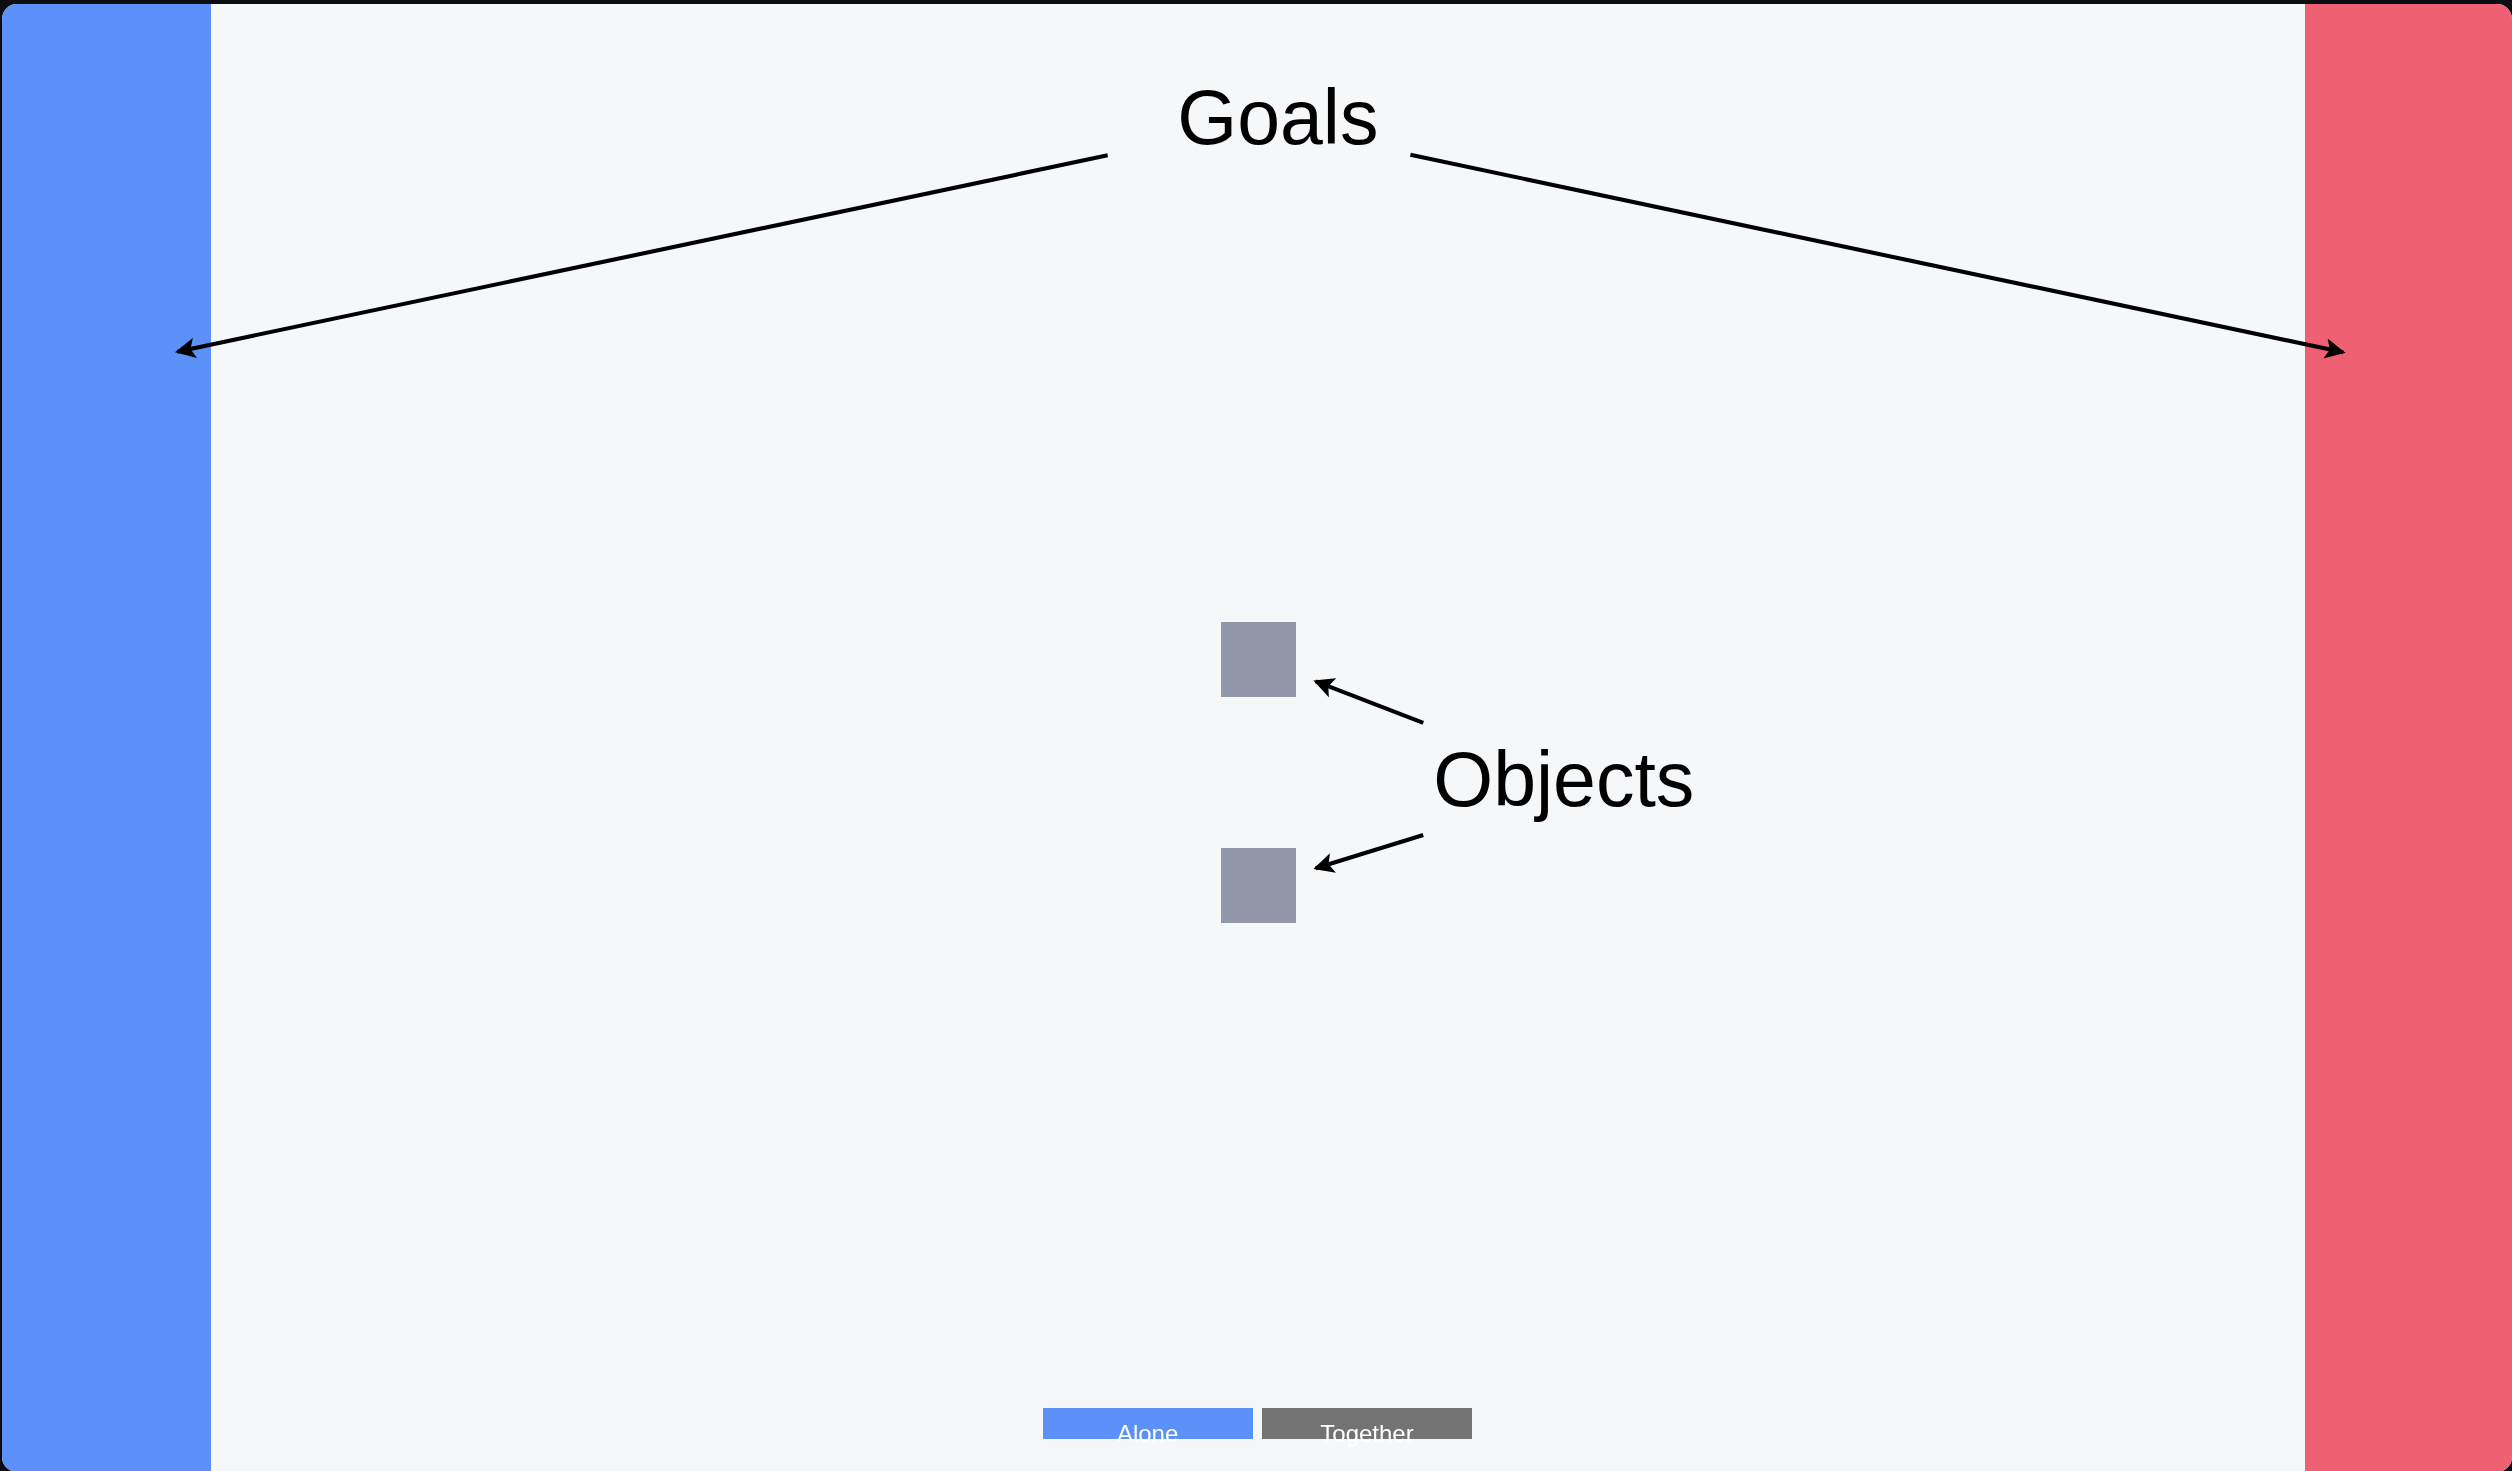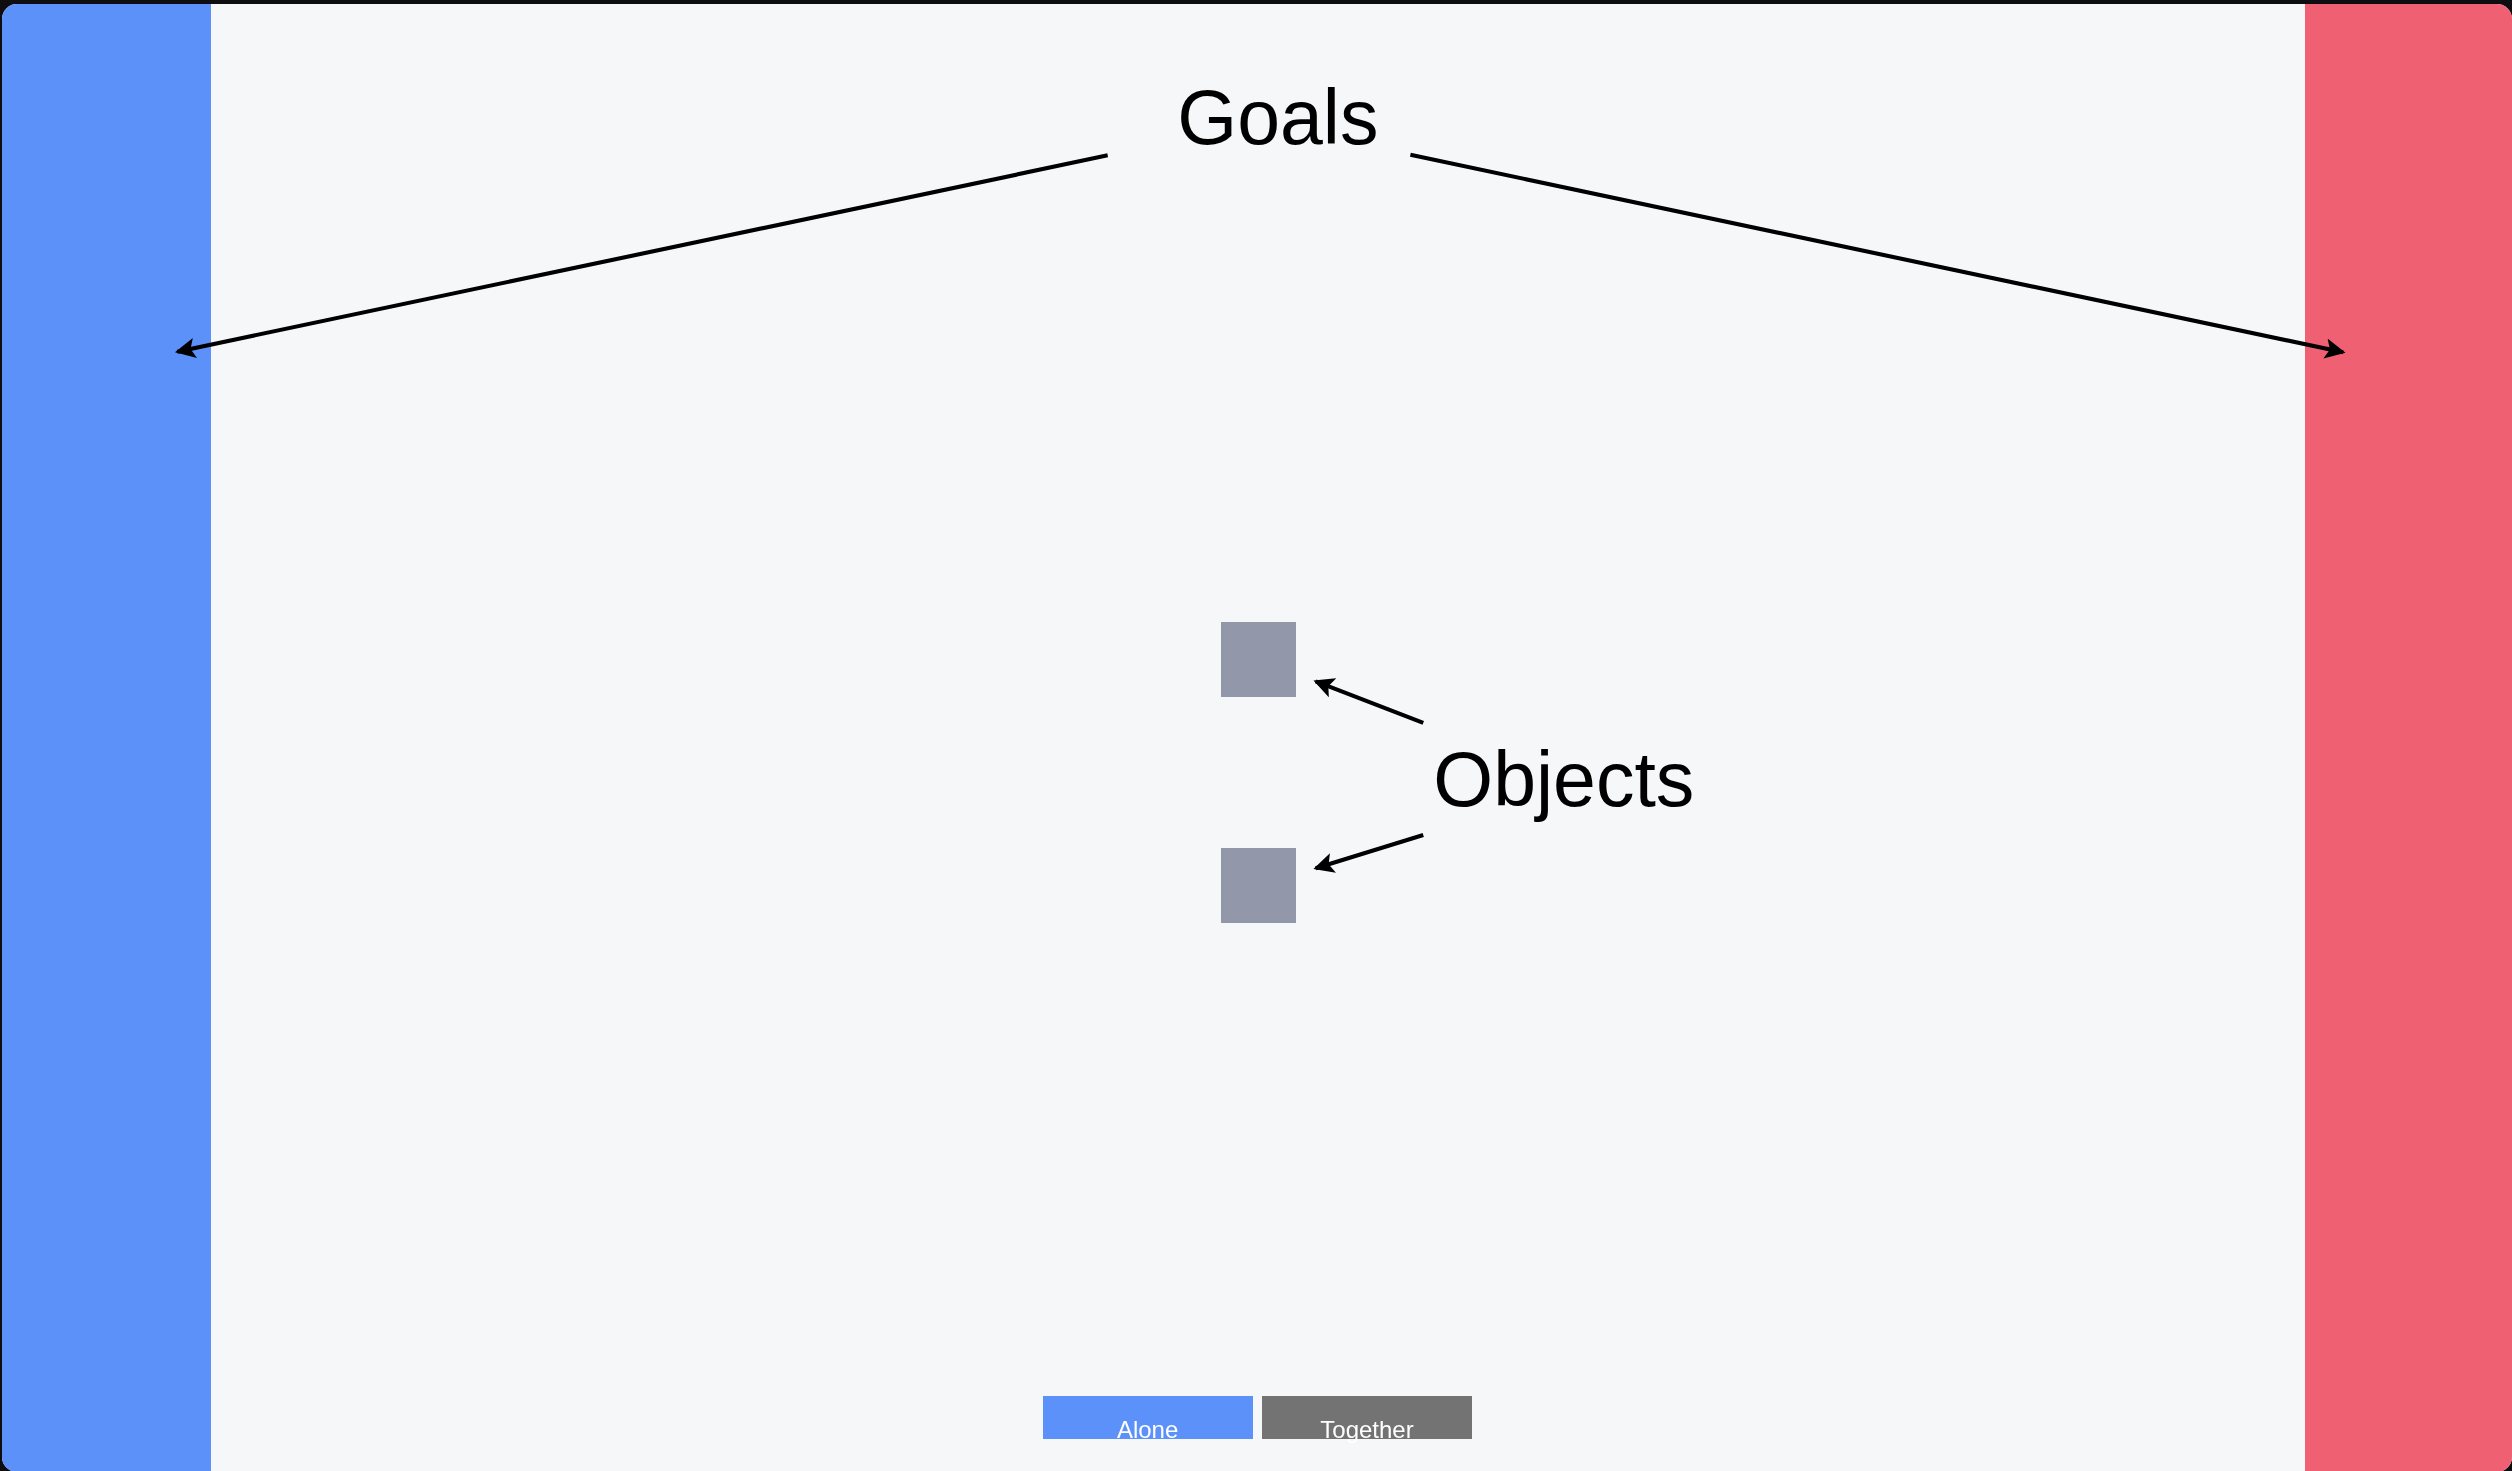--- a/index.html
+++ b/index.html
@@ -87,30 +87,30 @@
     left: 0;
     right: 0;
     bottom: 33px;
     display: flex;
     justify-content: center;
     align-items: center;
     gap: 9.4px;
   }
   .ctrl-btn {
     width: 210px;
-    height: 43px;
+    height: 31px;
     border: 0;
     border-radius: 0;
     color: #ffffff;
     font-family: "Liberation Sans", sans-serif;
     font-size: 24px;
     line-height: 43px;
     text-align: center;
     cursor: pointer;
-    padding: 12px;
+    padding: 4px;
     display: block;
   }
   #btn-alone    { background: #5c91fa; }
   #btn-together { background: #737373; }
 </style>
 </head>
 <body>
 
 <div id="stage">
   <div id="canvas">

